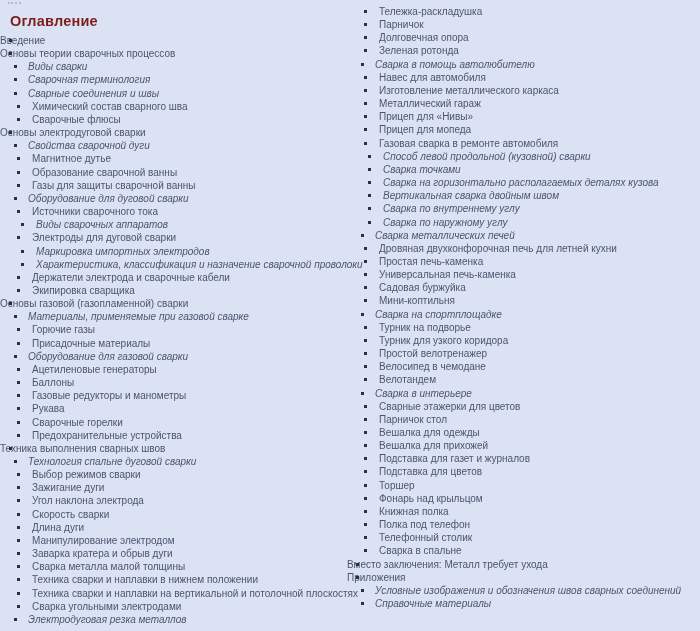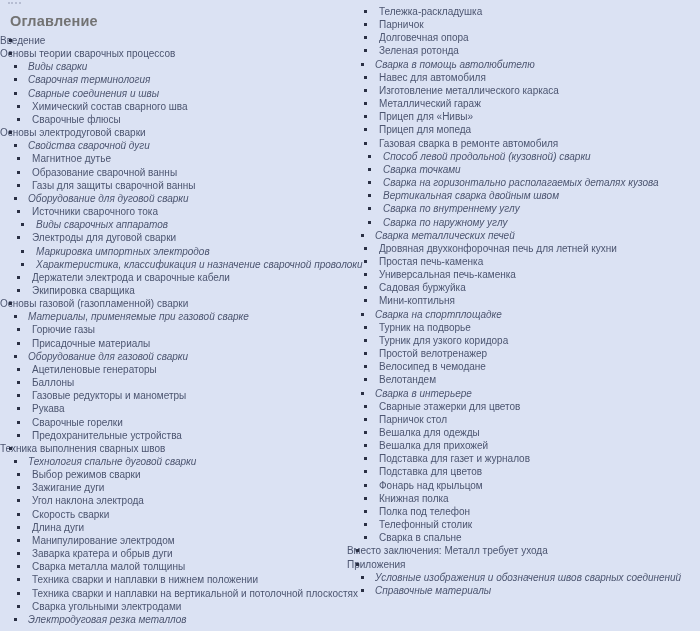--- a/index.html
+++ b/index.html
@@ -17,21 +17,21 @@
     position: absolute; left: 8px; top: 2px;
     width: 13px; height: 0;
     border-top: 2px dotted #b6bdd2;
   }
   .col-left  { position: absolute; left: 0px;   top: 0px; width: 347px; }
   .col-right { position: absolute; left: 347px; top: 5px; width: 353px; }
   .toc-heading {
     margin: 13px 0 4px 10px;
     font-size: 14.5px; line-height: 17px;
     font-weight: bold;
-    color: #737373;
+    color: #7f1d1d;
     letter-spacing: 0.2px;
   }
   .toc-item {
     position: relative;
     font-size: 10px;
     line-height: 13.15px;
     color: #4c5570;
     white-space: nowrap;
     cursor: pointer;
   }
@@ -135,20 +135,21 @@
         <div class="toc-item lvl-3">Простой велотренажер</div>
         <div class="toc-item lvl-3">Велосипед в чемодане</div>
         <div class="toc-item lvl-3">Велотандем</div>
         <div class="toc-item lvl-2">Сварка в интерьере</div>
         <div class="toc-item lvl-3">Сварные этажерки для цветов</div>
         <div class="toc-item lvl-3">Парничок стол</div>
         <div class="toc-item lvl-3">Вешалка для одежды</div>
         <div class="toc-item lvl-3">Вешалка для прихожей</div>
         <div class="toc-item lvl-3">Подставка для газет и журналов</div>
         <div class="toc-item lvl-3">Подставка для цветов</div>
+        <div class="toc-item lvl-3">Торшер</div>
         <div class="toc-item lvl-3">Фонарь над крыльцом</div>
         <div class="toc-item lvl-3">Книжная полка</div>
         <div class="toc-item lvl-3">Полка под телефон</div>
         <div class="toc-item lvl-3">Телефонный столик</div>
         <div class="toc-item lvl-3">Сварка в спальне</div>
         <div class="toc-item lvl-1">Вместо заключения: Металл требует ухода</div>
         <div class="toc-item lvl-1">Приложения</div>
         <div class="toc-item lvl-2">Условные изображения и обозначения швов сварных соединений</div>
         <div class="toc-item lvl-2">Справочные материалы</div>
       </div>

